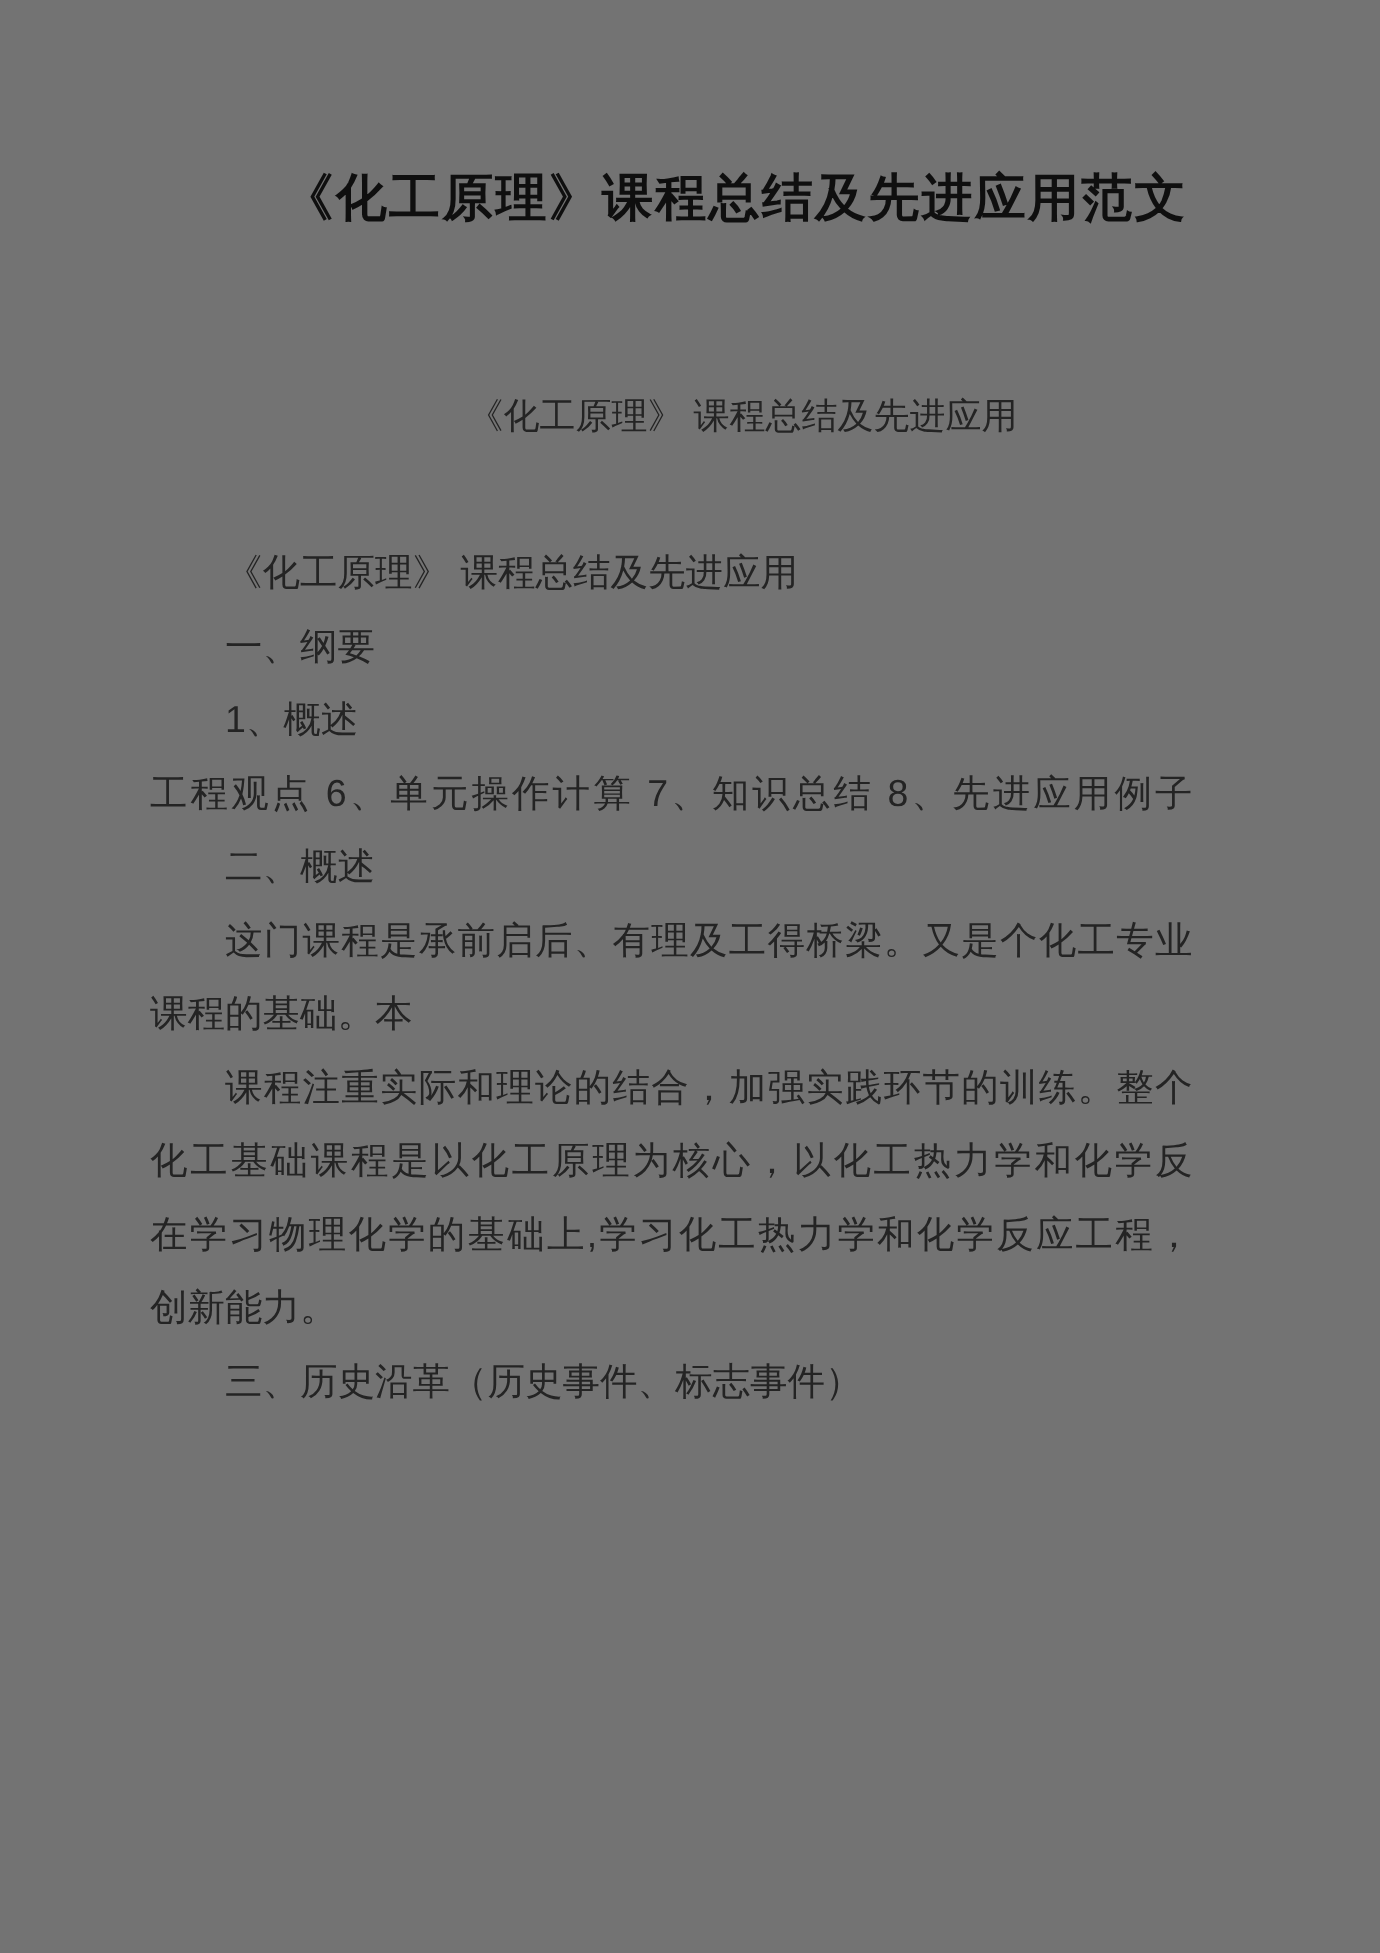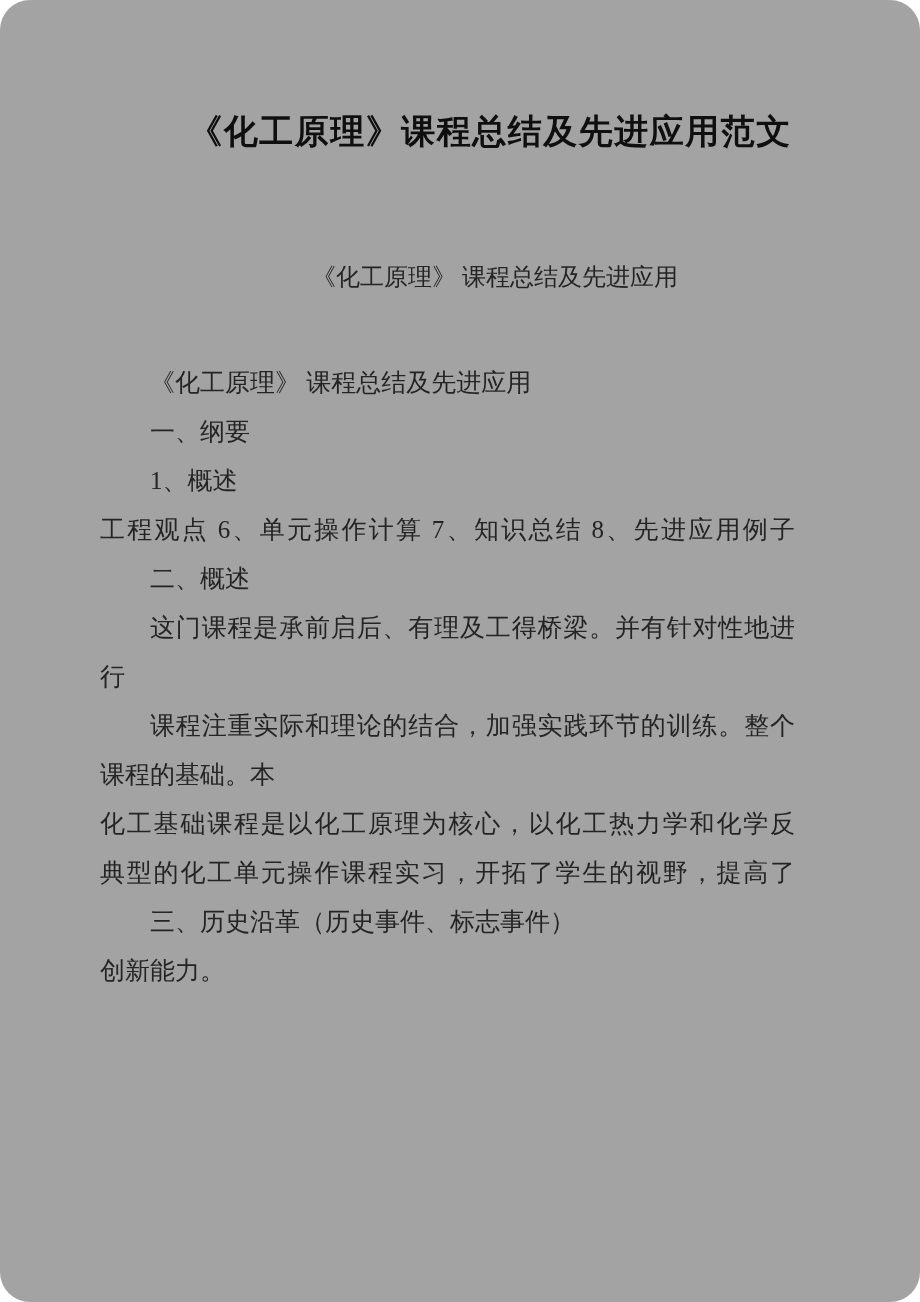--- a/index.html
+++ b/index.html
@@ -4,25 +4,24 @@
 <style>
   html, body {
     margin: 0;
     padding: 0;
     background: #ffffff;
   }
   .page {
     position: relative;
     width: 920px;
     height: 1302px;
-    background: #a3a3a3;
+    background: #737373;
     overflow: hidden;
-    font-family: Liberation Serif, serif;
+    font-family: Liberation Sans, sans-serif;
     color: #1e1e1e;
-    border-radius: 30px;
   }
   .doc {
     padding: 0 125px 0 100px;
   }
   .title {
     margin: 96px 0 0 0;
     padding-left: 85px;
     text-align: center;
     font-size: 34px;
     line-height: 72px;
@@ -62,22 +61,22 @@
 <div class="page">
   <div class="doc">
     <h1 class="title">《化工原理》课程总结及先进应用范文</h1>
     <div class="subtitle">《化工原理》 课程总结及先进应用</div>
     <div class="body-lines">
         <div class="line indent">《化工原理》 课程总结及先进应用</div>
         <div class="line indent">一、纲要</div>
         <div class="line indent">1、概述</div>
         <div class="line justify">工程观点 6、单元操作计算 7、知识总结 8、先进应用例子</div>
         <div class="line indent">二、概述</div>
-        <div class="line indent justify">这门课程是承前启后、有理及工得桥梁。并有针对性地进行</div>
+        <div class="line indent justify">这门课程是承前启后、有理及工得桥梁。又是个化工专业</div>
+        <div class="line">课程的基础。本</div>
         <div class="line indent justify">课程注重实际和理论的结合，加强实践环节的训练。整个</div>
-        <div class="line">课程的基础。本</div>
         <div class="line justify">化工基础课程是以化工原理为核心，以化工热力学和化学反</div>
-        <div class="line justify">典型的化工单元操作课程实习，开拓了学生的视野，提高了</div>
+        <div class="line justify">在学习物理化学的基础上,学习化工热力学和化学反应工程，</div>
+        <div class="line">创新能力。</div>
         <div class="line indent">三、历史沿革（历史事件、标志事件）</div>
-        <div class="line">创新能力。</div>
       </div>
   </div>
 </div>
 
 </body></html>

